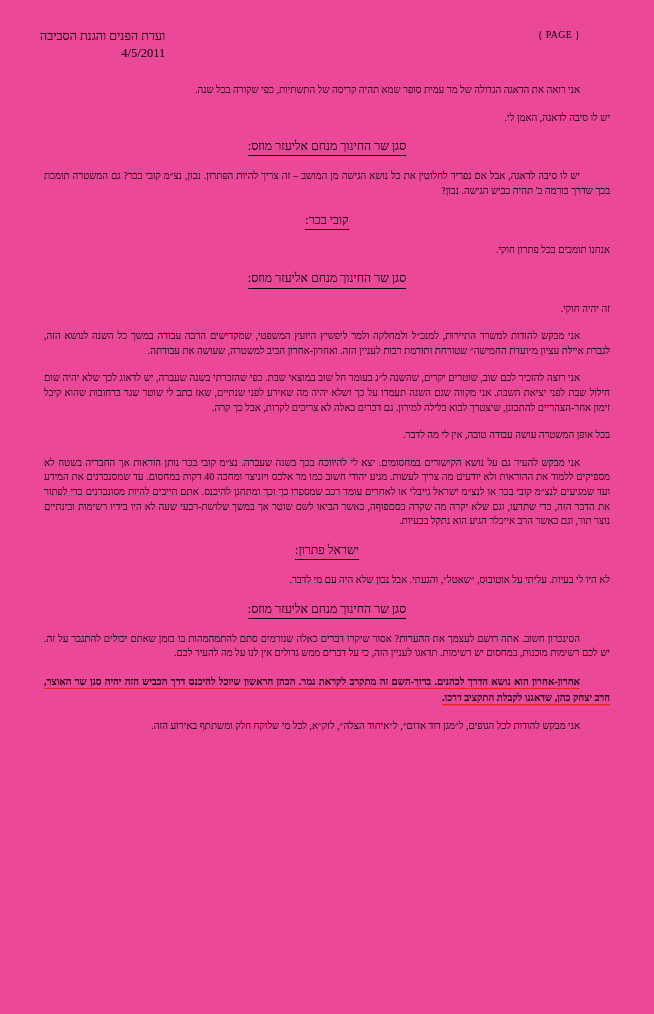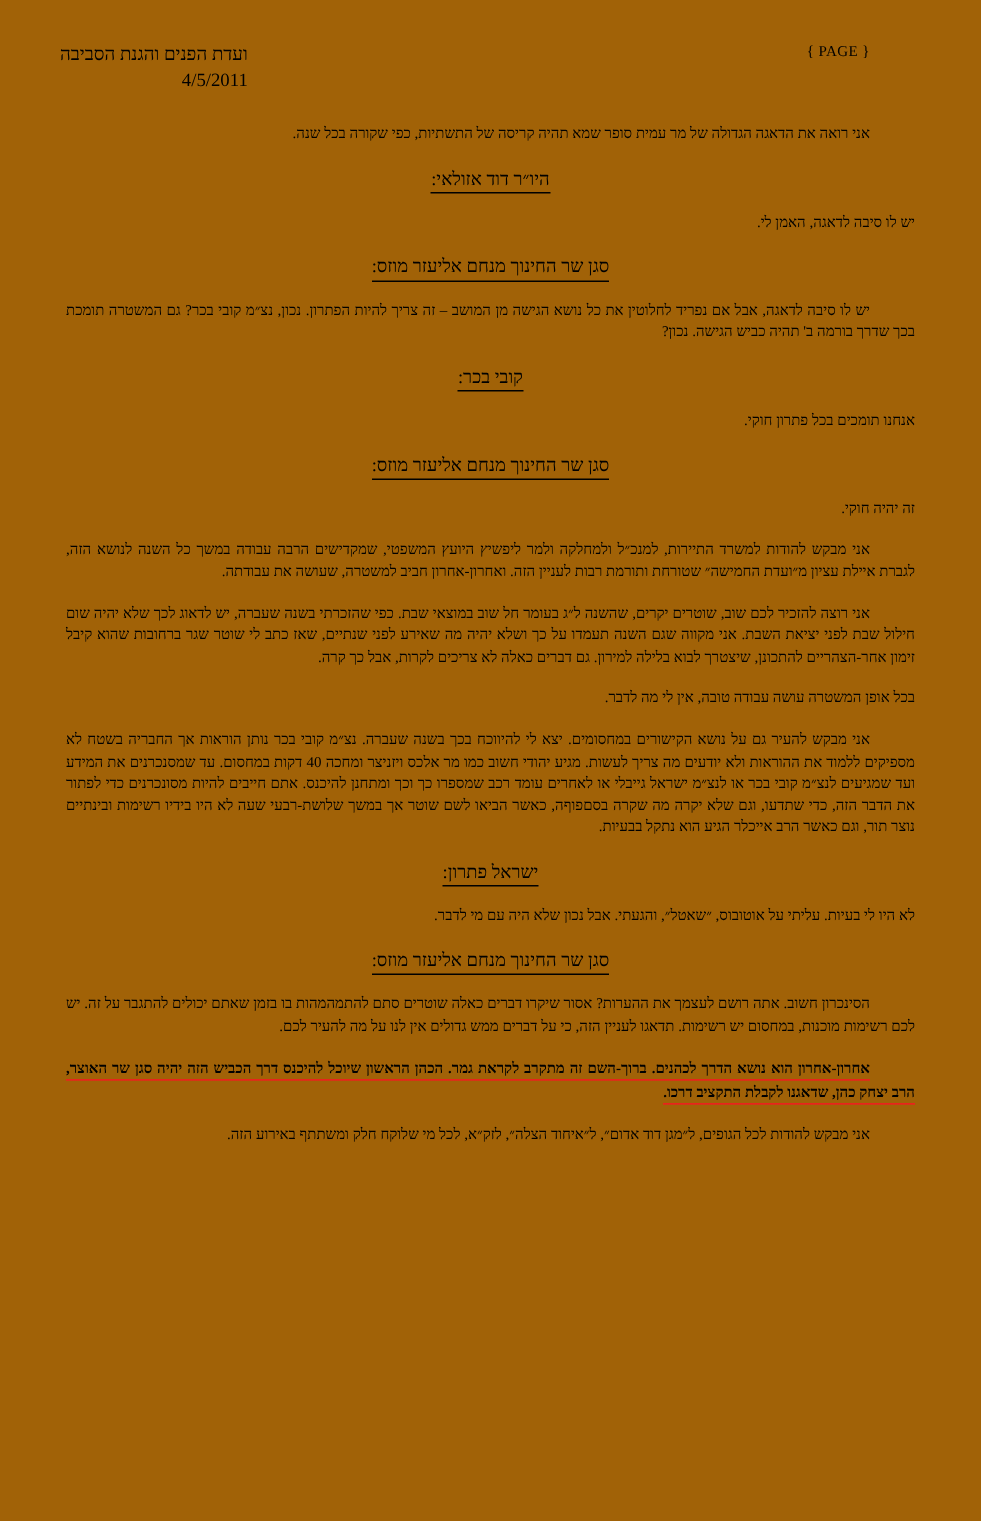--- a/index.html
+++ b/index.html
@@ -17,21 +17,21 @@
     overflow: hidden;
   }
   .page {
     position: absolute;
     left: 0;
     top: 0;
     width: 654px;
     height: 1014px;
     box-sizing: border-box;
     padding: 28px 40px 10px 40px;
-    background: #a16207;
+    background: #ec4899;
   }
   
   .doc-header {
     display: flex;
     flex-direction: row-reverse;
     justify-content: space-between;
     align-items: flex-start;
     margin-bottom: 22px;
   }
   .header-right {
@@ -113,33 +113,32 @@
   <div class="doc-header">
     <div class="header-right">
       <span class="header-committee">ועדת הפנים והגנת הסביבה</span>
       <span class="header-date">4/5/2011</span>
     </div>
     <div class="page-field">{ PAGE }</div>
   </div>
 
   <div id="doc-body">
       <p class="speech" id="p-intro">אני רואה את הדאגה הגדולה של מר עמית סופר שמא תהיה קריסה של התשתיות, כפי שקורה בכל שנה.</p>
-      <p class="speaker" id="sp-azulay-1"><span>היו״ר דוד אזולאי:</span></p>
       <p class="speech short" id="p-azulay-1">יש לו סיבה לדאגה, האמן לי.</p>
       <p class="speaker" id="sp-moses-1"><span>סגן שר החינוך מנחם אליעזר מוזס:</span></p>
       <p class="speech" id="p-moses-1">יש לו סיבה לדאגה, אבל אם נפריד לחלוטין את כל נושא הגישה מן המושב – זה צריך להיות הפתרון. נכון, נצ״מ קובי בכר? גם המשטרה תומכת בכך שדרך בורמה ב' תהיה כביש הגישה. נכון?</p>
       <p class="speaker" id="sp-bachar"><span>קובי בכר:</span></p>
       <p class="speech short" id="p-bachar">אנחנו תומכים בכל פתרון חוקי.</p>
       <p class="speaker" id="sp-moses-2"><span>סגן שר החינוך מנחם אליעזר מוזס:</span></p>
       <p class="speech short" id="p-moses-2">זה יהיה חוקי.</p>
       <p class="speech" id="p-moses-3">אני מבקש להודות למשרד התיירות, למנכ״ל ולמחלקה ולמר ליפשיץ היועץ המשפטי, שמקדישים הרבה עבודה במשך כל השנה לנושא הזה, לגברת איילת עציון מ״ועדת החמישה״ שטורחת ותורמת רבות לעניין הזה. ואחרון-אחרון חביב למשטרה, שעושה את עבודתה.</p>
       <p class="speech" id="p-moses-4">אני רוצה להזכיר לכם שוב, שוטרים יקרים, שהשנה ל״ג בעומר חל שוב במוצאי שבת. כפי שהזכרתי בשנה שעברה, יש לדאוג לכך שלא יהיה שום חילול שבת לפני יציאת השבת. אני מקווה שגם השנה תעמדו על כך ושלא יהיה מה שאירע לפני שנתיים, שאז כתב לי שוטר שגר ברחובות שהוא קיבל זימון אחר-הצהריים להתכונן, שיצטרך לבוא בלילה למירון. גם דברים כאלה לא צריכים לקרות, אבל כך קרה.</p>
       <p class="speech short" id="p-moses-5">בכל אופן המשטרה עושה עבודה טובה, אין לי מה לדבר.</p>
       <p class="speech" id="p-moses-6">אני מבקש להעיר גם על נושא הקישורים במחסומים. יצא לי להיווכח בכך בשנה שעברה. נצ״מ קובי בכר נותן הוראות אך החבריה בשטח לא מספיקים ללמוד את ההוראות ולא יודעים מה צריך לעשות. מגיע יהודי חשוב כמו מר אלכס ויזניצר ומחכה 40 דקות במחסום. עד שמסנכרנים את המידע ועד שמגיעים לנצ״מ קובי בכר או לנצ״מ ישראל גייבלי או לאחרים עומד רכב שמספרו כך וכך ומתחנן להיכנס. אתם חייבים להיות מסונכרנים כדי לפתור את הדבר הזה, כדי שתדעו, וגם שלא יקרה מה שקרה בסםפוףה, כאשר הביאו לשם שוטר אך במשך שלושת-רבעי שעה לא היו בידיו רשימות ובינתיים נוצר תור, וגם כאשר הרב אייכלר הגיע הוא נתקל בבעיות.</p>
       <p class="speaker" id="sp-eichler"><span>ישראל פתרון:</span></p>
       <p class="speech short" id="p-eichler">לא היו לי בעיות. עליתי על אוטובוס, ״שאטל״, והגעתי. אבל נכון שלא היה עם מי לדבר.</p>
       <p class="speaker" id="sp-moses-3"><span>סגן שר החינוך מנחם אליעזר מוזס:</span></p>
-      <p class="speech" id="p-moses-7">הסינכרון חשוב. אתה רושם לעצמך את ההערות? אסור שיקרו דברים כאלה שוטרים סתם להתמהמהות בו בזמן שאתם יכולים להתגבר על זה. יש לכם רשימות מוכנות, במחסום יש רשימות. תדאגו לעניין הזה, כי על דברים ממש גדולים אין לנו על מה להעיר לכם.</p>
+      <p class="speech" id="p-moses-7">הסינכרון חשוב. אתה רושם לעצמך את ההערות? אסור שיקרו דברים כאלה שגורמים סתם להתמהמהות בו בזמן שאתם יכולים להתגבר על זה. יש לכם רשימות מוכנות, במחסום יש רשימות. תדאגו לעניין הזה, כי על דברים ממש גדולים אין לנו על מה להעיר לכם.</p>
       <p class="speech redline" id="p-moses-8-red"><span class="rl">אחרון-אחרון הוא נושא הדרך לכהנים. ברוך-השם זה מתקרב לקראת גמר. הכהן הראשון שיוכל להיכנס דרך הכביש הזה יהיה סגן שר האוצר, הרב יצחק כהן, שדאגנו לקבלת התקציב דרכו.</span></p>
       <p class="speech" id="p-moses-9">אני מבקש להודות לכל הגופים, ל״מגן דוד אדום״, ל״איחוד הצלה״, לזק״א, לכל מי שלוקח חלק ומשתתף באירוע הזה.</p>
     </div>
 
 </div>
 
 </body></html>

